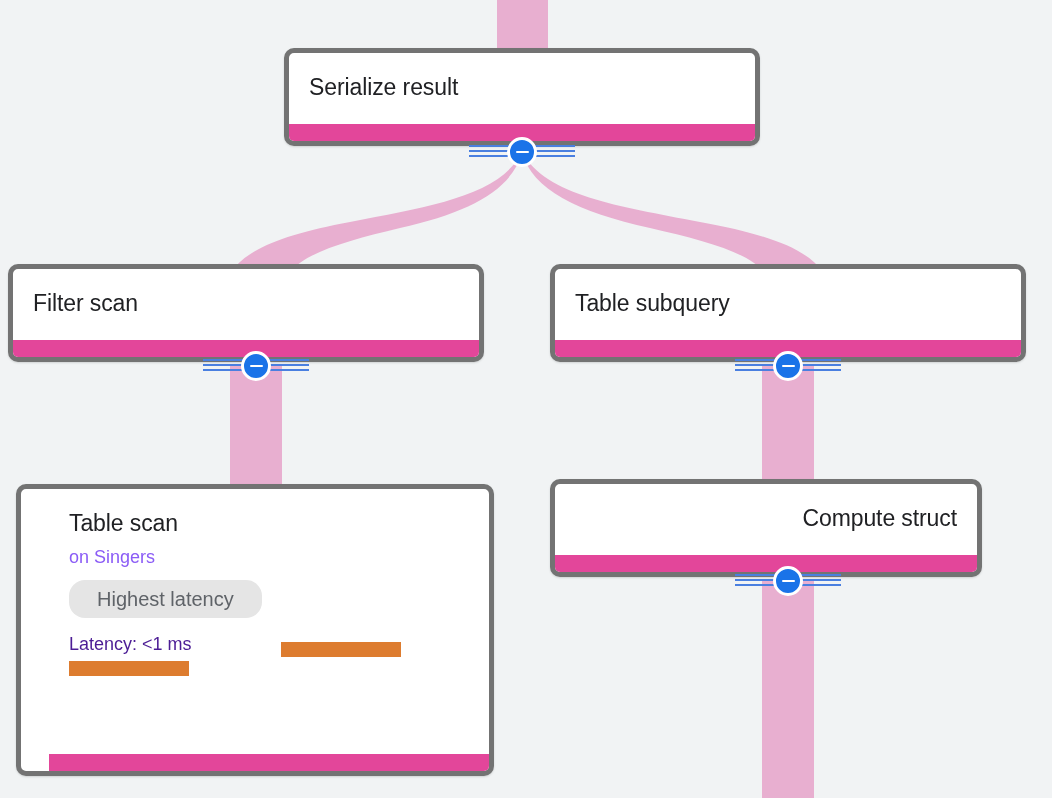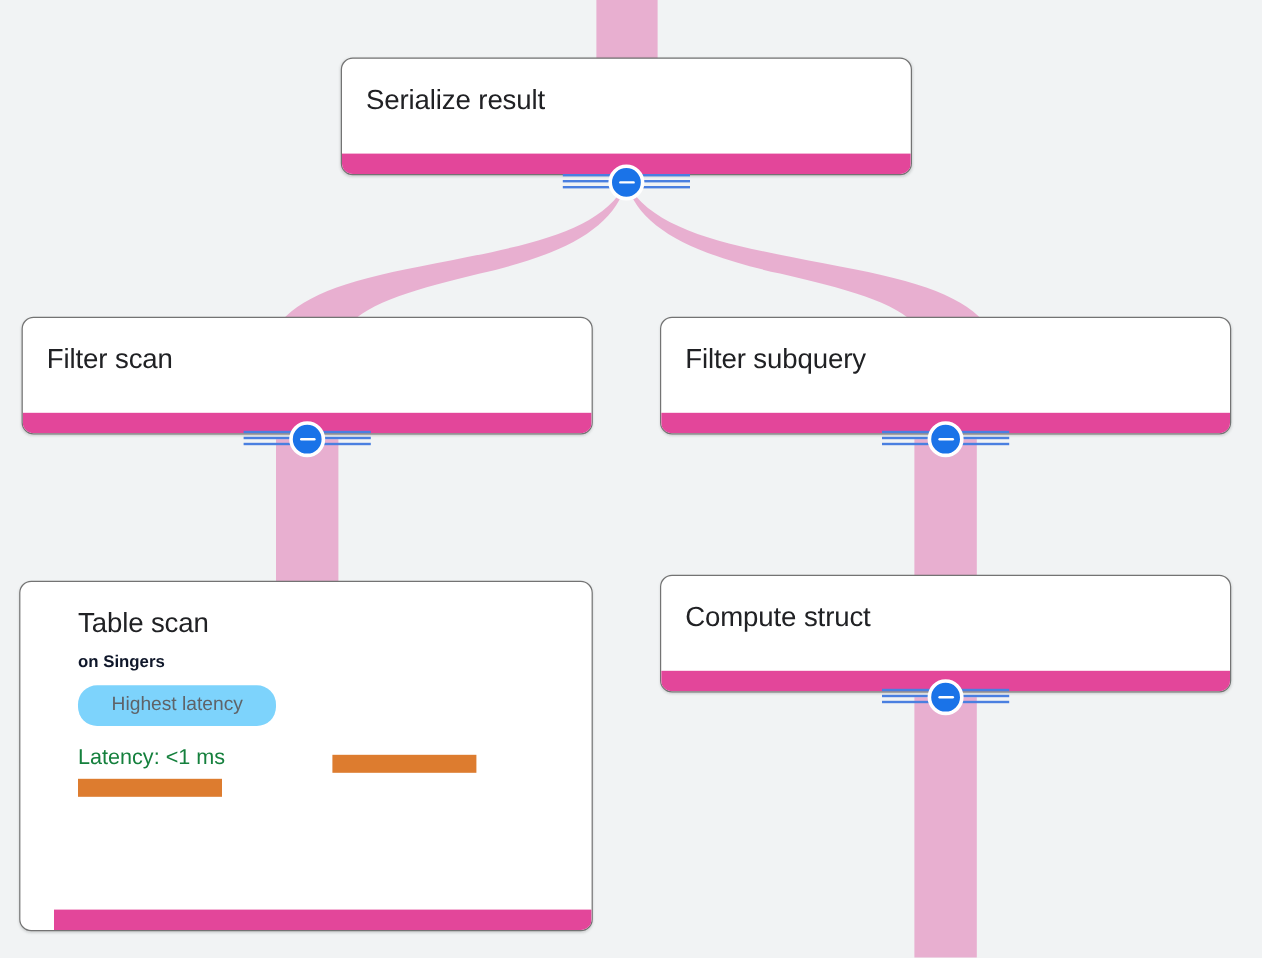--- a/index.html
+++ b/index.html
@@ -31,21 +31,21 @@
     height: 798px;
     z-index: 1;
   }
 
   
   .node {
     position: absolute;
     z-index: 2;
     box-sizing: border-box;
     background: #ffffff;
-    border: 1px solid #737373;
+    border: 5px solid #737373;
     border-radius: 10px;
     overflow: hidden;
     display: flex;
     flex-direction: column;
     box-shadow: 0 1px 2px rgba(60,64,67,0.18);
   }
   .node-body {
     flex: 1 1 auto;
     padding: 22px 20px 10px 20px;
     box-sizing: border-box;
@@ -53,61 +53,61 @@
   }
   .node-title {
     font-size: 23px;
     font-weight: 500;
     color: #202124;
     letter-spacing: -0.1px;
     line-height: 1.12;
     white-space: nowrap;
   }
   .node-subtitle {
-    font-size: 14px;
-    font-weight: 700;
-    color: #0f172a;
+    font-size: 18px;
+    font-weight: 400;
+    color: #8b5cf6;
     margin-top: 11px;
     line-height: 1.1;
     white-space: nowrap;
   }
   .node-footer {
     flex: 0 0 auto;
     height: 17px;
     background: #e3469a;
   }
 
   
   .chips {
     margin-top: 12px;
   }
   .chip {
     display: inline-block;
-    background: #7dd3fc;
+    background: #e5e5e5;
     color: #5f6368;
     border-radius: 16px;
-    font-size: 16px;
+    font-size: 20px;
     line-height: 1;
     padding: 9px 28px;
     margin-bottom: 9px;
   }
   .chip-row { display: block; }
 
   
   .metrics {
     margin-top: 8px;
     display: flex;
   }
   .metric {
     width: 212px;
     flex: 0 0 auto;
   }
   .metric-label {
     font-size: 18px;
-    color: #15803d;
+    color: #4c1d95;
     line-height: 1.1;
     white-space: nowrap;
   }
   .metric-bar {
     margin-top: 7px;
     height: 15px;
     width: 120px;
     background: #dd7c2f;
   }
 
@@ -202,39 +202,39 @@
 
   <div class="toggle" style="left:522px; top:152px;">
     <div class="rails">
       <div class="rail r1"></div>
       <div class="rail r2"></div>
       <div class="rail r3"></div>
     </div>
     <div class="knob"></div>
   </div>
 
-  <div class="node" style="left:18px; top:264px; width:476px; height:98px;">
+  <div class="node" style="left:8px; top:264px; width:476px; height:98px;">
     <div class="node-body">
       <div class="node-title">Filter scan</div>
     </div>
     <div class="node-footer" style="background: rgb(227, 70, 154);"></div>
   </div>
 
   <div class="toggle" style="left:256px; top:366px;">
     <div class="rails">
       <div class="rail r1"></div>
       <div class="rail r2"></div>
       <div class="rail r3"></div>
     </div>
     <div class="knob"></div>
   </div>
 
   <div class="node" style="left:550px; top:264px; width:476px; height:98px;">
     <div class="node-body">
-      <div class="node-title">Filter subquery</div>
+      <div class="node-title">Table subquery</div>
     </div>
     <div class="node-footer" style="background: rgb(227, 70, 154);"></div>
   </div>
 
   <div class="toggle" style="left:788px; top:366px;">
     <div class="rails">
       <div class="rail r1"></div>
       <div class="rail r2"></div>
       <div class="rail r3"></div>
     </div>
@@ -258,21 +258,21 @@
           <div class="metric-bar" style="width: 120px; background: rgb(221, 124, 47);"></div>
         </div>
         <div class="metric">
           <div class="metric-bar" style="width: 120px; background: rgb(221, 124, 47);"></div>
         </div>
       </div>
     </div>
     <div class="node-footer" style="background: rgb(227, 70, 154);"></div>
   </div>
 
-  <div class="node" style="left:550px; top:479px; width:476px; height:98px;">
+  <div class="node" style="left:550px; top:479px; width:432px; height:98px;text-align:right;">
     <div class="node-body">
       <div class="node-title">Compute struct</div>
     </div>
     <div class="node-footer" style="background: rgb(227, 70, 154);"></div>
   </div>
 
   <div class="toggle" style="left:788px; top:581px;">
     <div class="rails">
       <div class="rail r1"></div>
       <div class="rail r2"></div>

